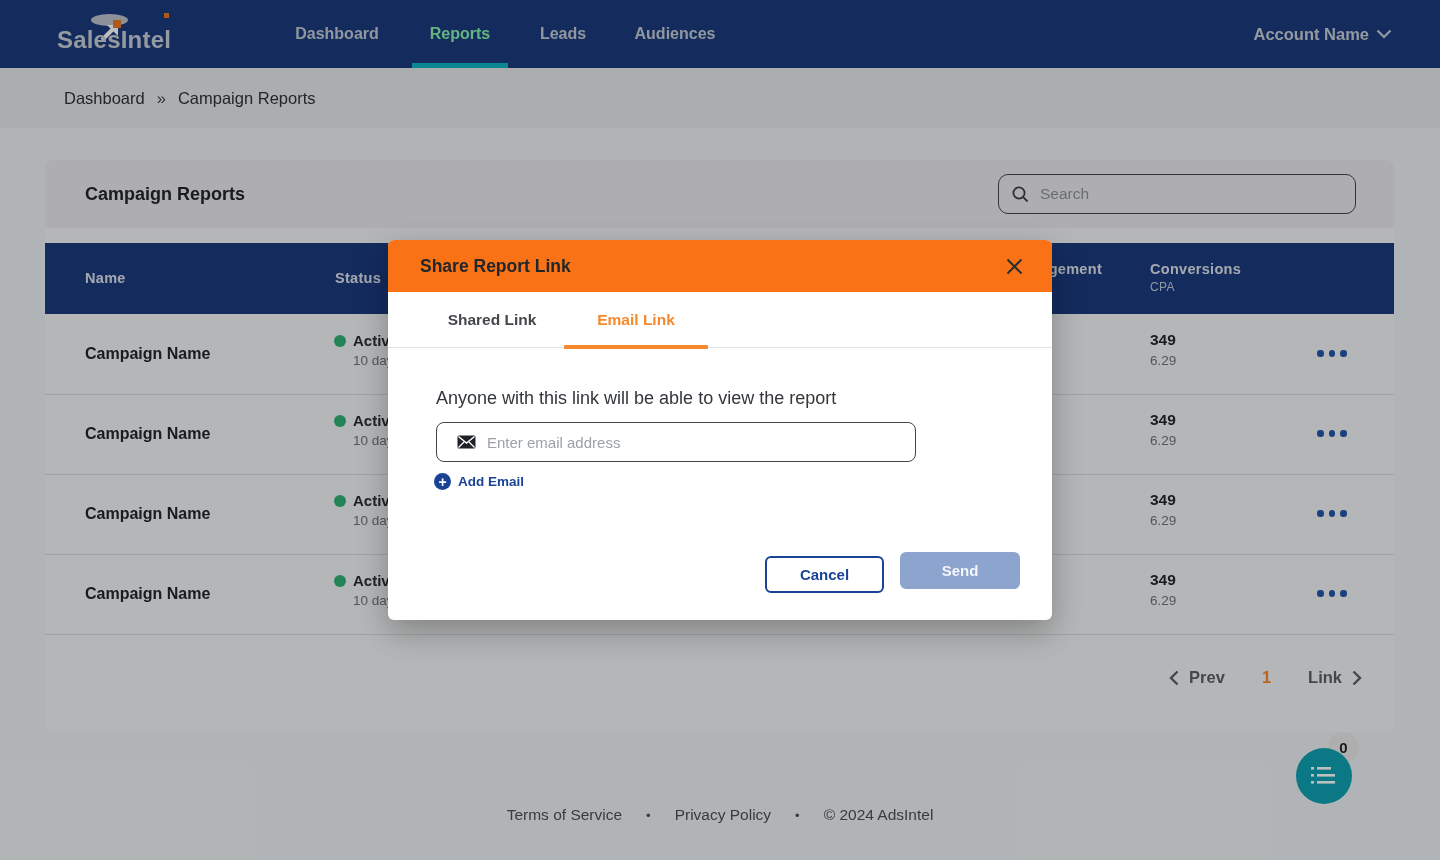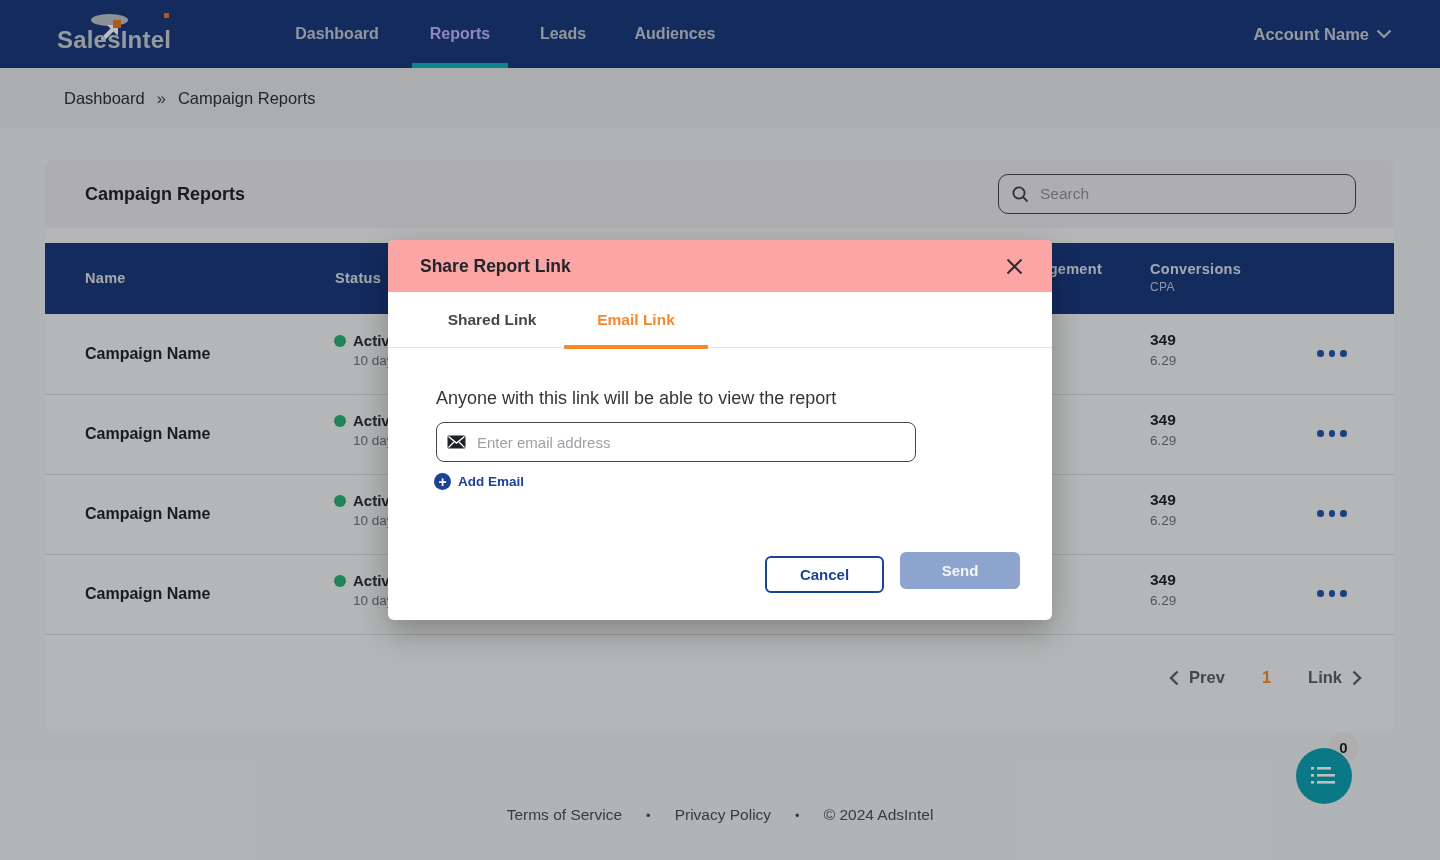--- a/index.html
+++ b/index.html
@@ -9,21 +9,21 @@
 
   
   .topnav { position:absolute; left:0; top:0; width:1440px; height:68px; background:#1b3a7e; }
   .brand { position:absolute; left:57px; top:14px; height:40px; display:flex; align-items:center; cursor:pointer;flex-direction:column; }
   .brand-mark { position:relative; width:37px; height:37px; border-radius:50%; background:#bcc3cc; margin-right:10px; }
   .brand-mark svg { position:absolute; left:7px; top:7px; }
   .brand-sq { position:absolute; right:7px; top:6px; width:8px; height:8px; background:#e87722; }
   .brand-text { position:relative; color:#c7cdd6; font-size:24px; font-weight:bold; letter-spacing:.2px; }
   .brand-tittle { position:absolute; left:107px; top:-1px; width:5px; height:5px; background:#e87722; }
   .nav-item { position:absolute; top:0; height:68px; line-height:68px; color:#c2c9d4; font-size:16px; font-weight:bold; cursor:pointer; text-align:center; }
-  .nav-item.active { color:#c4b5fd; }
+  .nav-item.active { color:#86efac; }
   .nav-underline { position:absolute; left:0; bottom:0; width:100%; height:5px; background:#11b5c0; }
   .new-campaign { position:absolute; left:772px; top:16px; width:156px; height:37px; background:#0ea2b2; border:none; border-radius:4px; color:#e3f1f2; font-family:"Liberation Sans",sans-serif; font-size:15px; font-weight:bold; cursor:pointer; }
   .account { position:absolute; right:48px; top:0; height:68px; display:flex; align-items:center; gap:7px; color:#c7cdd6; font-size:16.5px; font-weight:bold; cursor:pointer; }
 
   
   .breadcrumb-bar { position:absolute; left:0; top:68px; width:1440px; height:60px; background:#e6e7e9; }
   .breadcrumb { position:absolute; left:64px; top:0; height:60px; display:flex; align-items:center; gap:12px; font-size:16.5px; color:#2f3337; }
   .crumb { cursor:pointer; }
   .crumb-sep { color:#43474b; }
 
@@ -71,30 +71,30 @@
   .footer .lnk { cursor:pointer; }
   .footer .dot { font-size:13px; color:#4b5054; }
 
   
   .chat-badge { position:absolute; left:1328px; top:732px; width:31px; height:31px; border-radius:50%; background:#e9e9e9; color:#1f2428; font-size:15px; font-weight:bold; display:flex; align-items:center; justify-content:center; }
   .chat-btn { position:absolute; left:1296px; top:748px; width:56px; height:56px; border-radius:50%; background:#0ea2b2; border:none; cursor:pointer; display:flex; align-items:center; justify-content:center; }
 
   
   .overlay { position:absolute; inset:0; background:rgba(0,0,0,0.25); z-index:40; }
   .modal { position:absolute; left:388px; top:240px; width:664px; height:380px; background:#ffffff; border-radius:6px; box-shadow:0 12px 32px rgba(0,0,0,0.28); z-index:50; }
-  .modal-header { position:absolute; left:0; top:0; width:100%; height:52px; background:#fca5a5; border-radius:6px 6px 0 0; }
+  .modal-header { position:absolute; left:0; top:0; width:100%; height:52px; background:#f97316; border-radius:6px 6px 0 0; }
   .modal-title { position:absolute; left:32px; top:0; height:52px; line-height:52px; font-size:17.5px; font-weight:bold; color:#22262a; }
   .modal-close { position:absolute; right:26px; top:14px; width:24px; height:24px; background:none; border:none; cursor:pointer; display:flex; align-items:center; justify-content:center; }
   .modal-tabs { position:absolute; left:0; top:52px; width:100%; height:56px; border-bottom:1px solid #e2e4e6; }
   .tab { position:absolute; top:0; height:56px; display:flex; align-items:center; justify-content:center; font-size:15.5px; font-weight:bold; cursor:pointer; }
   .tab-shared { left:58px; width:92px; color:#44484c; }
   .tab-email { left:176px; width:144px; color:#f5892c; }
   .tab-underline { position:absolute; left:0; bottom:-1px; width:100%; height:4px; background:#f5892c; border-radius:1px; }
   .modal-desc { position:absolute; left:48px; top:148px; font-size:18px; color:#33373b; }
-  .email-field { position:absolute; left:48px; top:182px; width:480px; height:40px; border:1.6px solid #43474b; border-radius:8px; display:flex; align-items:center; padding:0 10px; }
+  .email-field { position:absolute; left:48px; top:182px; width:480px; height:40px; border:1.6px solid #43474b; border-radius:8px; display:flex; align-items:center; padding:0 20px; }
   .email-field svg { flex:0 0 auto; margin-right:11px; }
   .email-field input { flex:1; border:none; outline:none; background:transparent; font-family:"Liberation Sans",sans-serif; font-size:15px; color:#33373b; }
   .email-field input::placeholder { color:#9ba1a7; }
   .add-email { position:absolute; left:46px; top:233px; display:flex; align-items:center; gap:7px; background:none; border:none; cursor:pointer; font-family:"Liberation Sans",sans-serif; }
   .add-plus { width:17px; height:17px; border-radius:50%; background:#1b4395; color:#ffffff; font-size:14px; font-weight:bold; display:flex; align-items:center; justify-content:center; line-height:1; }
   .add-label { font-size:13.5px; font-weight:bold; color:#1b4395; }
   .btn-cancel { position:absolute; left:377px; top:316px; width:119px; height:37px; background:#ffffff; border:2px solid #1b4395; border-radius:6px; color:#1b4395; font-family:"Liberation Sans",sans-serif; font-size:15px; font-weight:bold; cursor:pointer; }
   .btn-send { position:absolute; left:512px; top:312px; width:120px; height:37px; background:#8ca4ce; border:none; border-radius:6px; color:#f4f6fa; font-family:"Liberation Sans",sans-serif; font-size:15px; font-weight:bold; cursor:pointer; }
 </style>
 </head>

